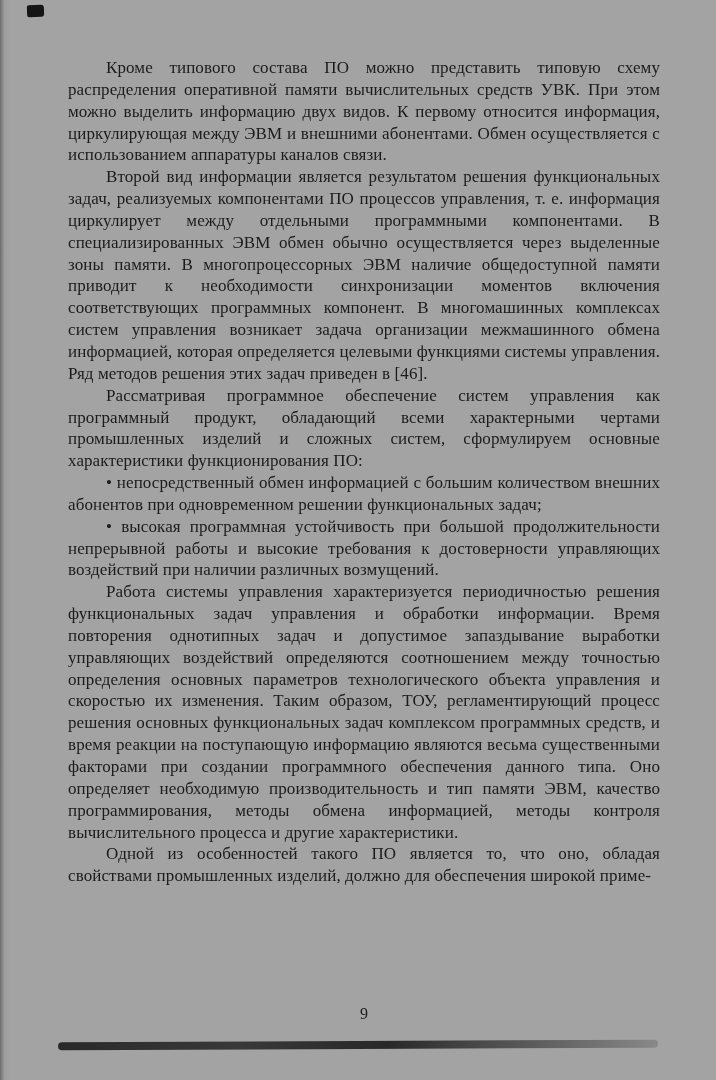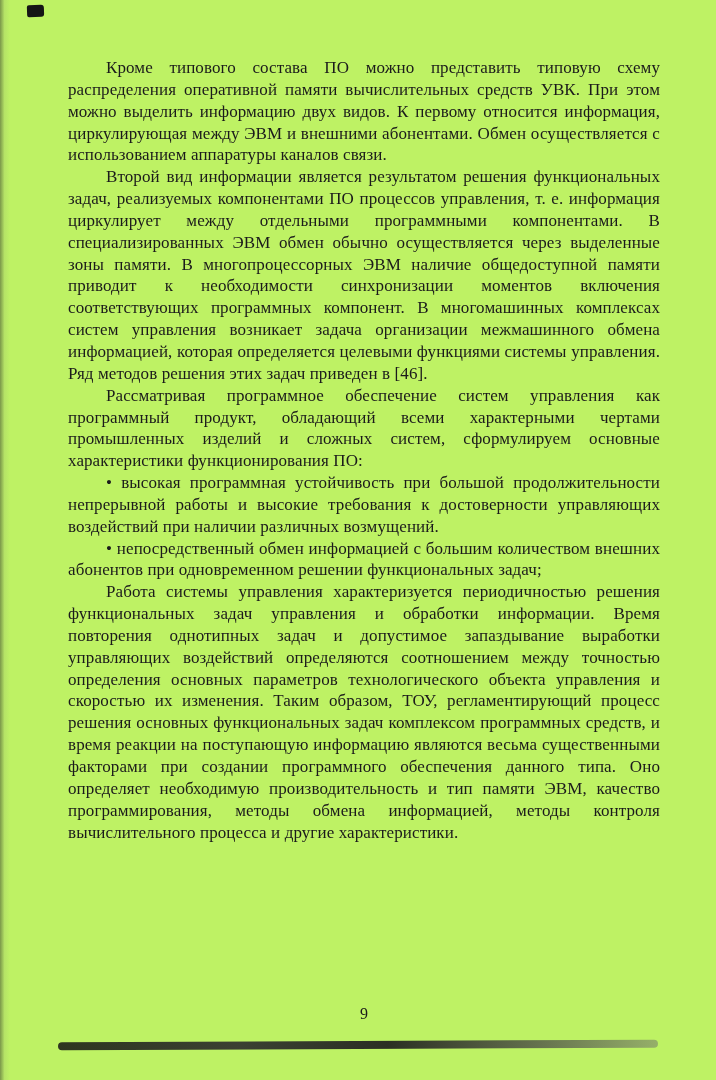--- a/index.html
+++ b/index.html
@@ -4,21 +4,21 @@
 <style>
   html, body {
     margin: 0;
     padding: 0;
     background: #ffffff;
   }
   .page {
     position: relative;
     width: 716px;
     height: 1080px;
-    background: #bef264;
+    background: #a3a3a3;
     overflow: hidden;
     font-family: "Liberation Serif", "DejaVu Serif", serif;
     color: #1b1b1b;
   }
   
   .edge-left {
     position: absolute;
     left: 0; top: 0;
     width: 10px; height: 1080px;
     background: linear-gradient(to right, rgba(40,40,40,0.45), rgba(120,120,120,0.12) 45%, rgba(0,0,0,0) 100%);
@@ -73,22 +73,23 @@
 
 <div class="page">
 
   <div class="edge-left"></div>
   <div class="blob-top-left"></div>
 
   <div class="textblock">
     <p class="para">Кроме типового состава ПО можно представить типовую схему распределения оперативной памяти вычислительных средств УВК. При этом можно выделить информацию двух видов. К первому относится информация, циркулирующая между ЭВМ и внешними абонентами. Обмен осуществляется с использованием аппаратуры каналов связи.</p>
     <p class="para">Второй вид информации является результатом решения функциональных задач, реализуемых компонентами ПО процессов управления, т. е. информация циркулирует между отдельными программными компонентами. В специализированных ЭВМ обмен обычно осуществляется через выделенные зоны памяти. В многопроцессорных ЭВМ наличие общедоступной памяти приводит к необходимости синхронизации моментов включения соответствующих программных компонент. В многомашинных комплексах систем управления возникает задача организации межмашинного обмена информацией, которая определяется целевыми функциями системы управления. Ряд методов решения этих задач приведен в [46].</p>
     <p class="para">Рассматривая программное обеспечение систем управления как программный продукт, обладающий всеми характерными чертами промышленных изделий и сложных систем, сформулируем основные характеристики функционирования ПО:</p>
+    <p class="para bullet">• непосредственный обмен информацией с большим количеством внешних абонентов при одновременном решении функциональных задач;</p>
     <p class="para bullet">• высокая программная устойчивость при большой продолжительности непрерывной работы и высокие требования к достоверности управляющих воздействий при наличии различных возмущений.</p>
-    <p class="para bullet">• непосредственный обмен информацией с большим количеством внешних абонентов при одновременном решении функциональных задач;</p>
     <p class="para">Работа системы управления характеризуется периодичностью решения функциональных задач управления и обработки информации. Время повторения однотипных задач и допустимое запаздывание выработки управляющих воздействий определяются соотношением между точностью определения основных параметров технологического объекта управления и скоростью их изменения. Таким образом, ТОУ, регламентирующий процесс решения основных функциональных задач комплексом программных средств, и время реакции на поступающую информацию являются весьма существенными факторами при создании программного обеспечения данного типа. Оно определяет необходимую производительность и тип памяти ЭВМ, качество программирования, методы обмена информацией, методы контроля вычислительного процесса и другие характеристики.</p>
+    <p class="para">Одной из особенностей такого ПО является то, что оно, обладая свойствами промышленных изделий, должно для обеспечения широкой приме-</p>
   </div>
 
   <div class="page-number">9</div>
 
   <div class="smudge-bottom"></div>
 
 </div>
 
 </body></html>

